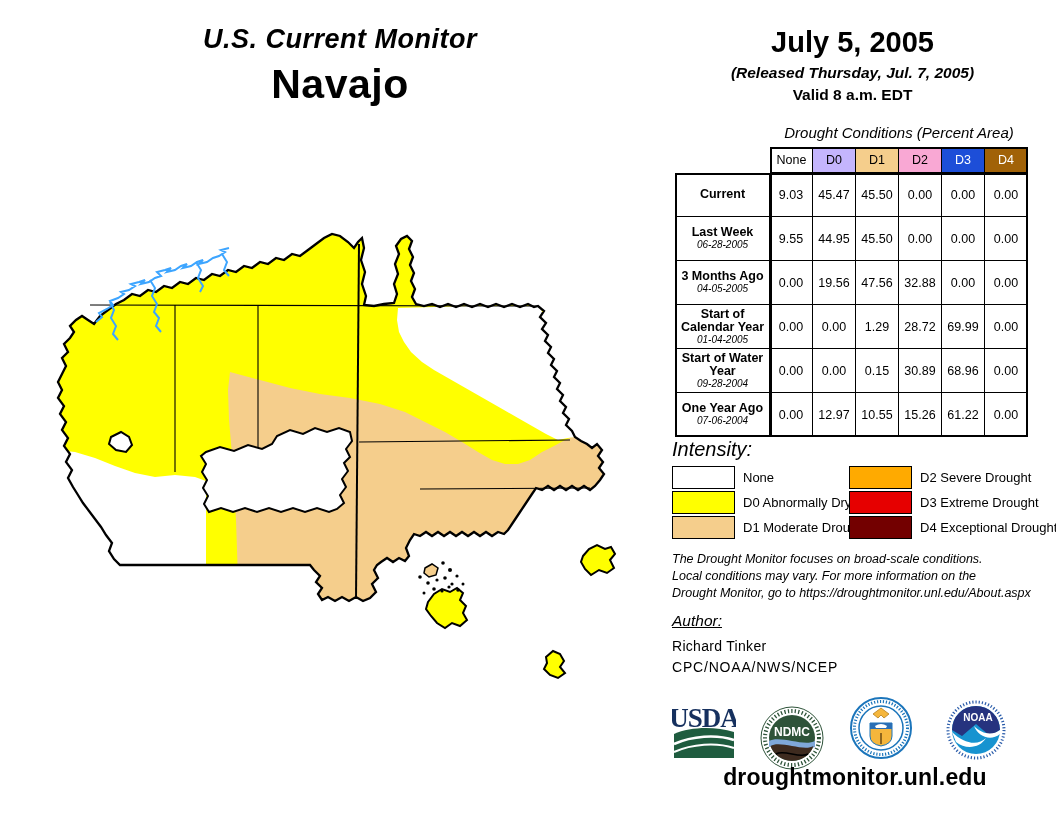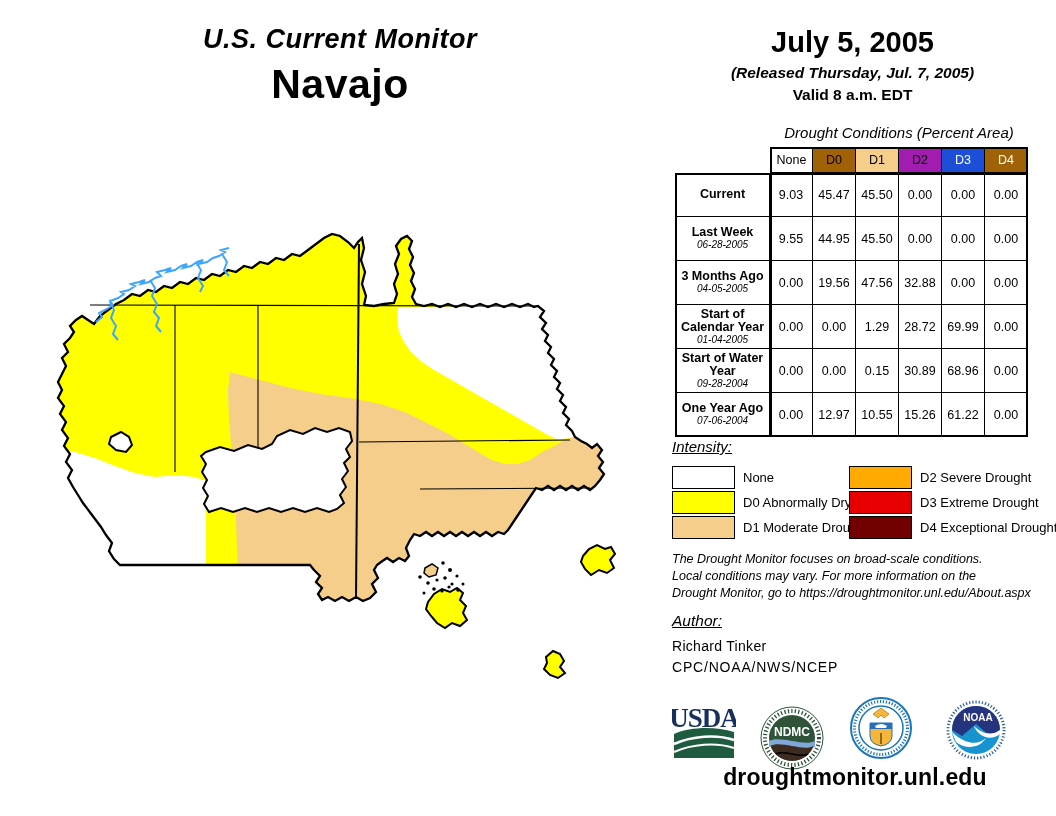--- a/index.html
+++ b/index.html
@@ -27,21 +27,21 @@
   .c.left-edge{border-left:1px solid #000;}
   .c.top-edge{border-top:1px solid #000;}
   .c.corner{border:none;background:#fff;}
   .hdr{font-size:12.5px;}
   .rowlab{flex-direction:column;font-weight:bold;line-height:1.05;padding:1px 2px;}
   .rowdate{font-weight:normal;font-style:italic;font-size:10px;margin-top:1px;}
   .thick{border:2px solid #000;pointer-events:none;background:transparent;}
 
   
   .legend{left:672px;top:438px;width:382px;}
-  .legend-title{font-size:15px;font-style:italic;text-decoration:underline;margin-bottom:0;}
+  .legend-title{font-size:20px;font-style:italic;margin-bottom:0;}
   .leg-item{position:absolute;display:flex;align-items:center;}
   .sw{width:61px;height:21px;border:1px solid #000;margin-right:8px;flex:0 0 auto;}
   .leg-lab{font-size:13px;white-space:nowrap;}
 
   
   .disclaimer{left:672px;top:551px;width:380px;font-size:12.5px;font-style:italic;line-height:1.35;}
   .author{left:672px;top:612px;}
   .author-h{font-size:15.5px;font-style:italic;text-decoration:underline;margin-bottom:8px;}
   .author-name{font-size:14px;margin-bottom:5px;letter-spacing:.3px;}
   .author-org{font-size:14px;letter-spacing:.8px;}
@@ -120,23 +120,23 @@
     <circle cx="463" cy="584" r="1.5"></circle>
       <circle cx="424" cy="593" r="1.5"></circle>
   </g>
 </svg>
 
 <div class="abs tbl-title">Drought Conditions (Percent Area)</div>
 
 <div class="abs dm-grid">
   <div class="c corner"></div>
   <div class="c hdr top-edge left-edge" style="background: rgb(255, 255, 255);">None</div>
-  <div class="c hdr top-edge" style="background: #a16207;">D0</div>
+  <div class="c hdr top-edge" style="background: #c4b5fd;">D0</div>
   <div class="c hdr top-edge" style="background: rgb(245, 206, 140);">D1</div>
-  <div class="c hdr top-edge" style="background: #a21caf;">D2</div>
+  <div class="c hdr top-edge" style="background: #f9a8d4;">D2</div>
   <div class="c hdr top-edge" style="color: rgb(255, 255, 255); background: #1d4ed8;">D3</div>
   <div class="c hdr top-edge" style="color: rgb(255, 255, 255); background: #a16207;">D4</div>
 
   <div class="c rowlab left-edge">
       <span>Current</span>
     </div>
   <div class="c">9.03</div>
   <div class="c">45.47</div>
   <div class="c">45.50</div>
   <div class="c">0.00</div>

